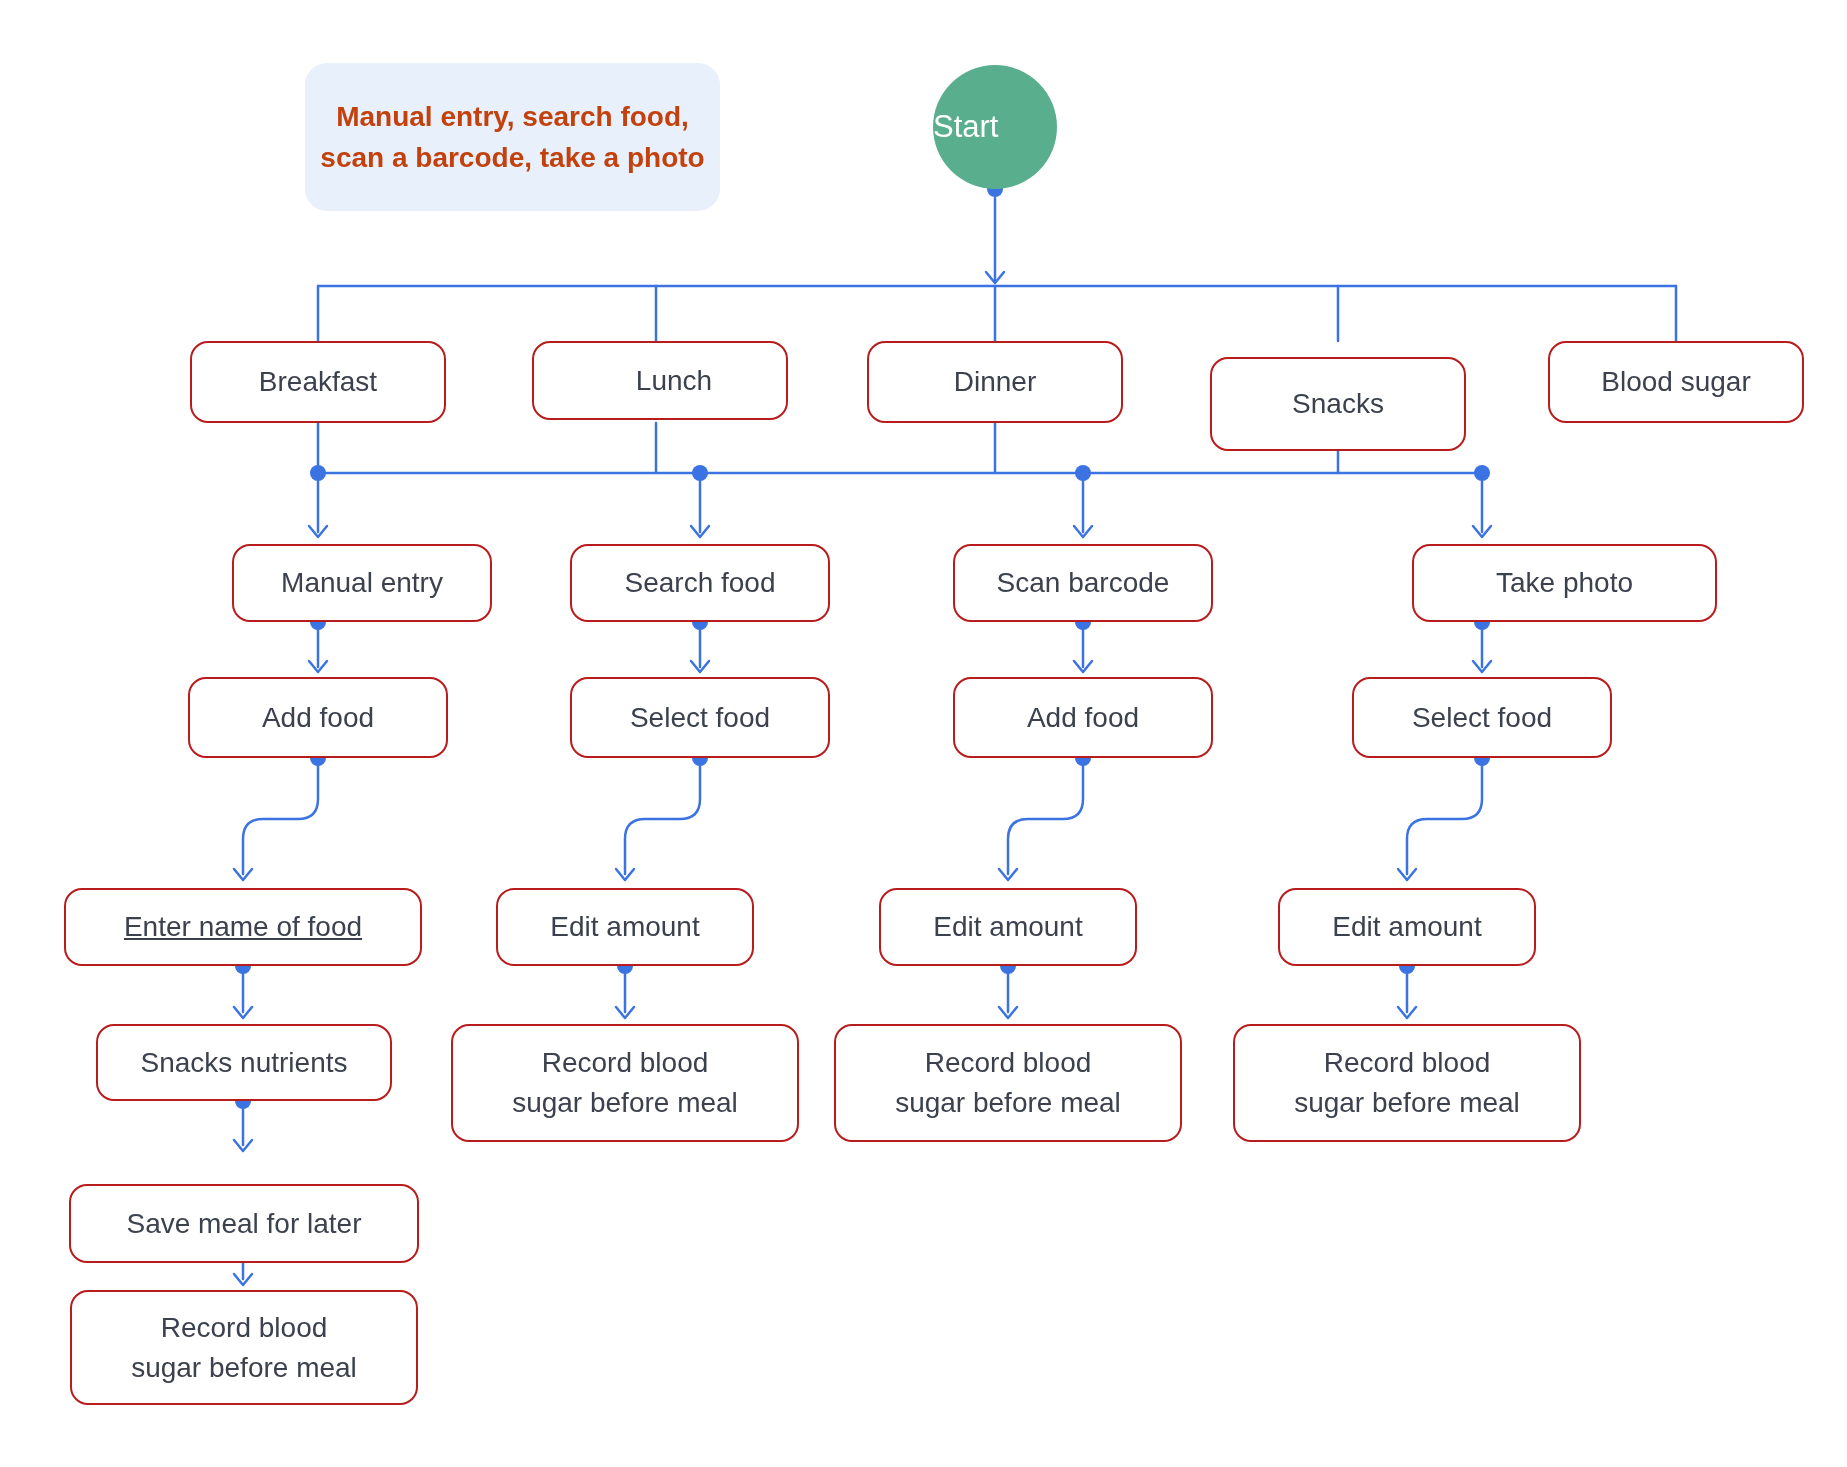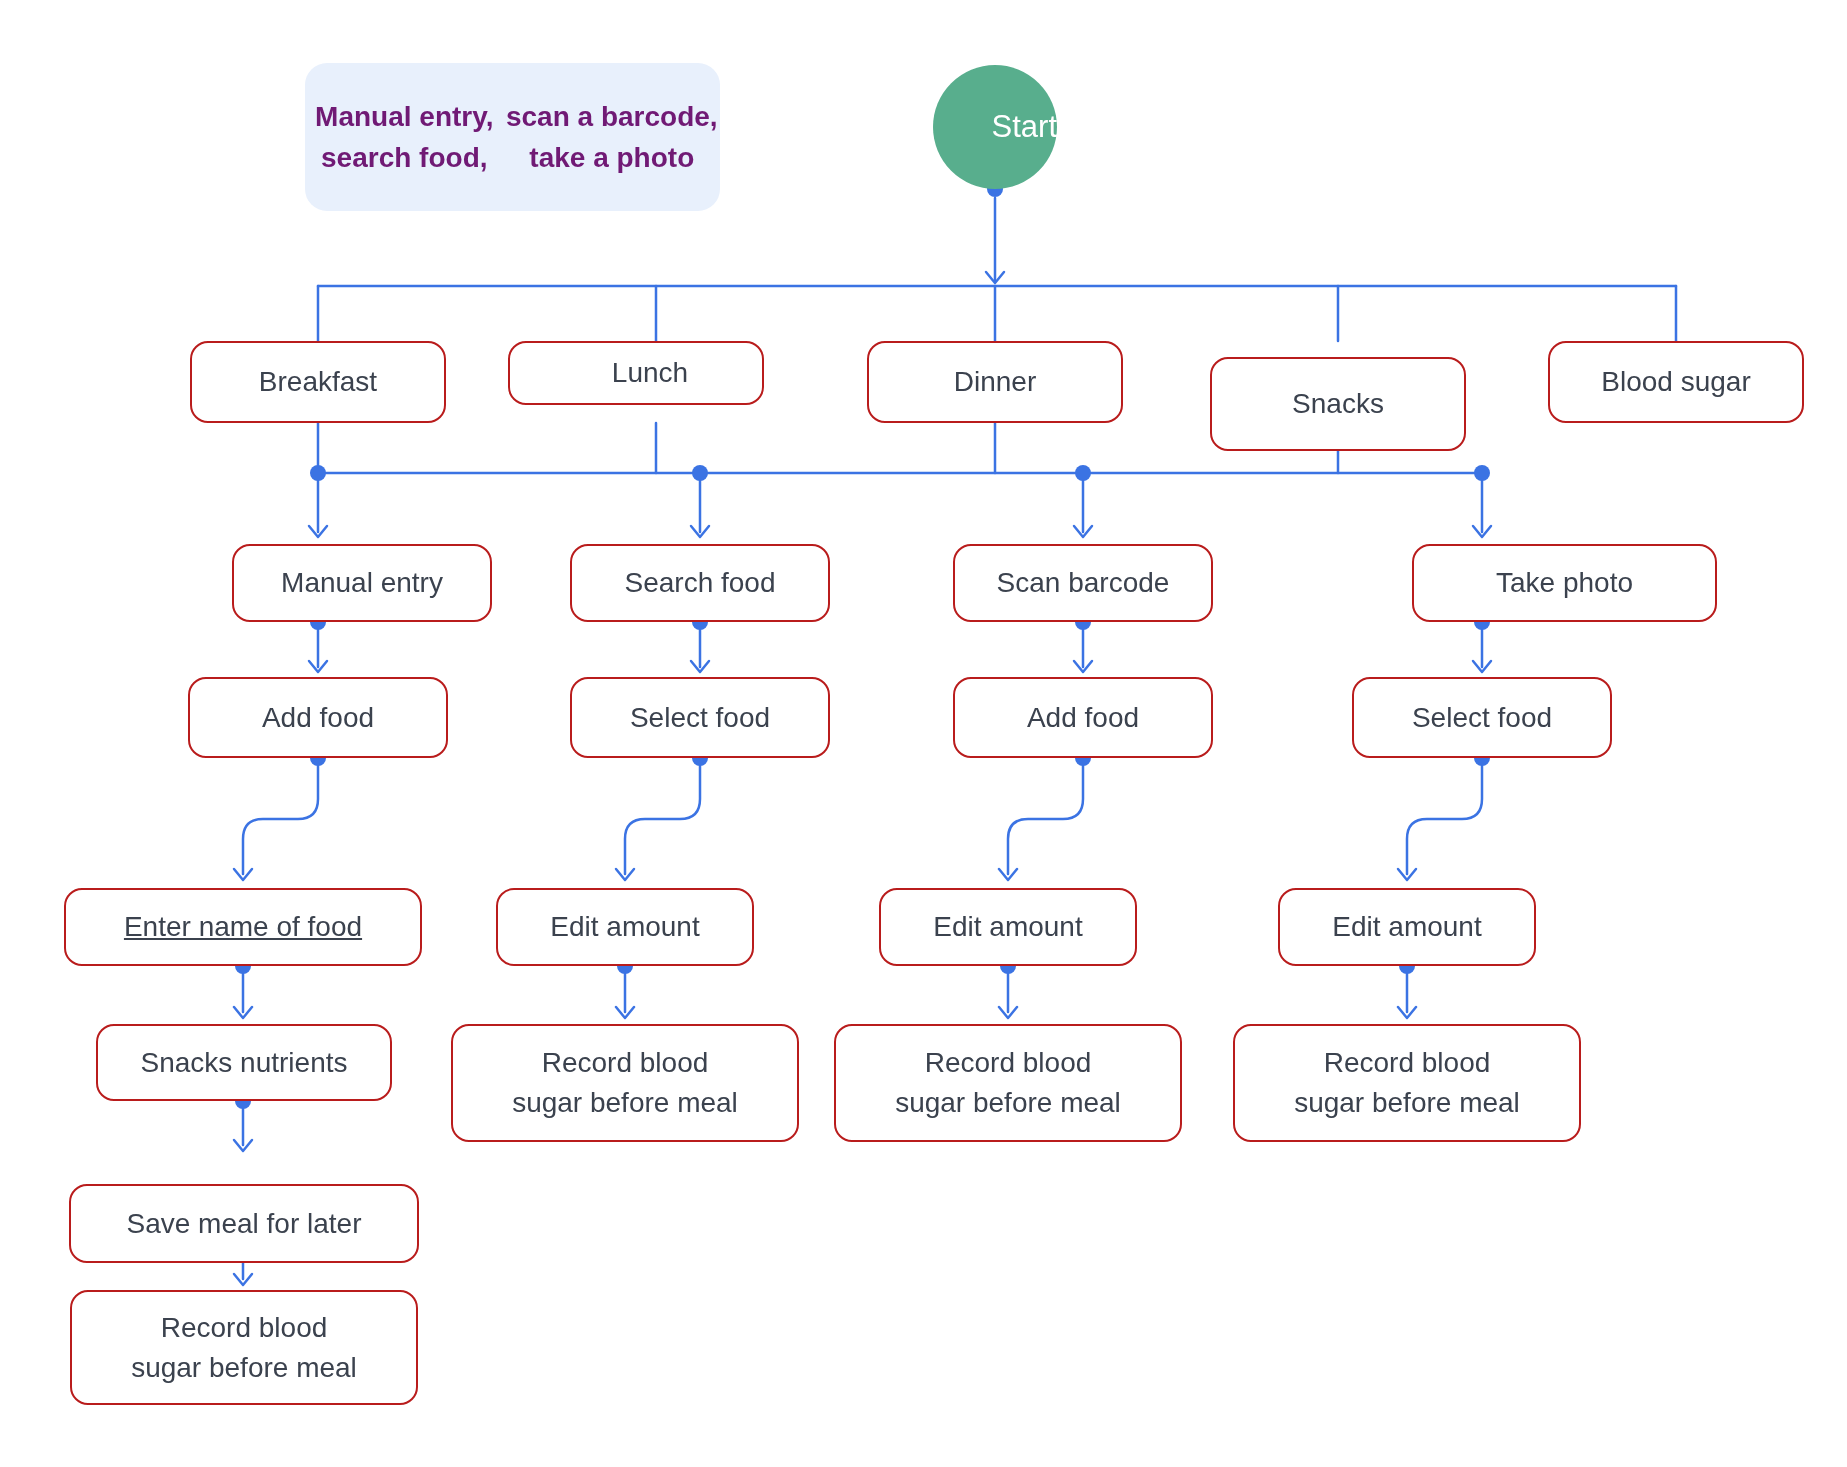--- a/index.html
+++ b/index.html
@@ -23,37 +23,37 @@
     color:#3B424E;
     font-size:28px;
     line-height:40px;
     z-index:2;
   }
   .note{
     position:absolute;
     left:305px;top:63px;width:415px;height:148px;
     background:#E8F0FC;
     border-radius:22px;
-    display:flex;flex-direction:row;
+    display:flex;flex-direction:column;
     align-items:center;justify-content:center;
     text-align:center;
-    color:#701a75;
+    color:#c2410c;
     font-weight:700;
     font-size:28px;
     line-height:41px;
     z-index:2;
   }
   .start{
     position:absolute;
     left:933px;top:65px;width:124px;height:124px;
     border-radius:50%;
     background:#58AE8D;
     color:#ffffff;
     font-size:31px;
-    display:flex;align-items:center;justify-content:flex-end;
+    display:flex;align-items:center;justify-content:flex-start;
     z-index:2;
   }
   .ln{display:block;}
 </style>
 </head>
 <body>
 
 <div class="canvas">
 
   <svg class="wires" width="1847" height="1467" viewBox="0 0 1847 1467">
@@ -146,21 +146,21 @@
     <span class="ln">scan a barcode, take a photo</span>
   </div>
 
   <div class="start">
     <span>Start</span>
   </div>
 
   <div class="node" style="left:190px;top:341px;width:256px;height:82px;">
     <span>Breakfast</span>
   </div>
-  <div class="node" style="left:508px;top:341px;width:256px;height:64px;padding-left:28px;">
+  <div class="node" style="left:532px;top:341px;width:256px;height:79px;padding-left:28px;">
     <span>Lunch</span>
   </div>
   <div class="node" style="left:867px;top:341px;width:256px;height:82px;">
     <span>Dinner</span>
   </div>
   <div class="node" style="left:1210px;top:341px;width:256px;height:94px;margin-top:16px;">
     <span>Snacks</span>
   </div>
   <div class="node" style="left:1548px;top:341px;width:256px;height:82px;">
     <span>Blood sugar</span>

